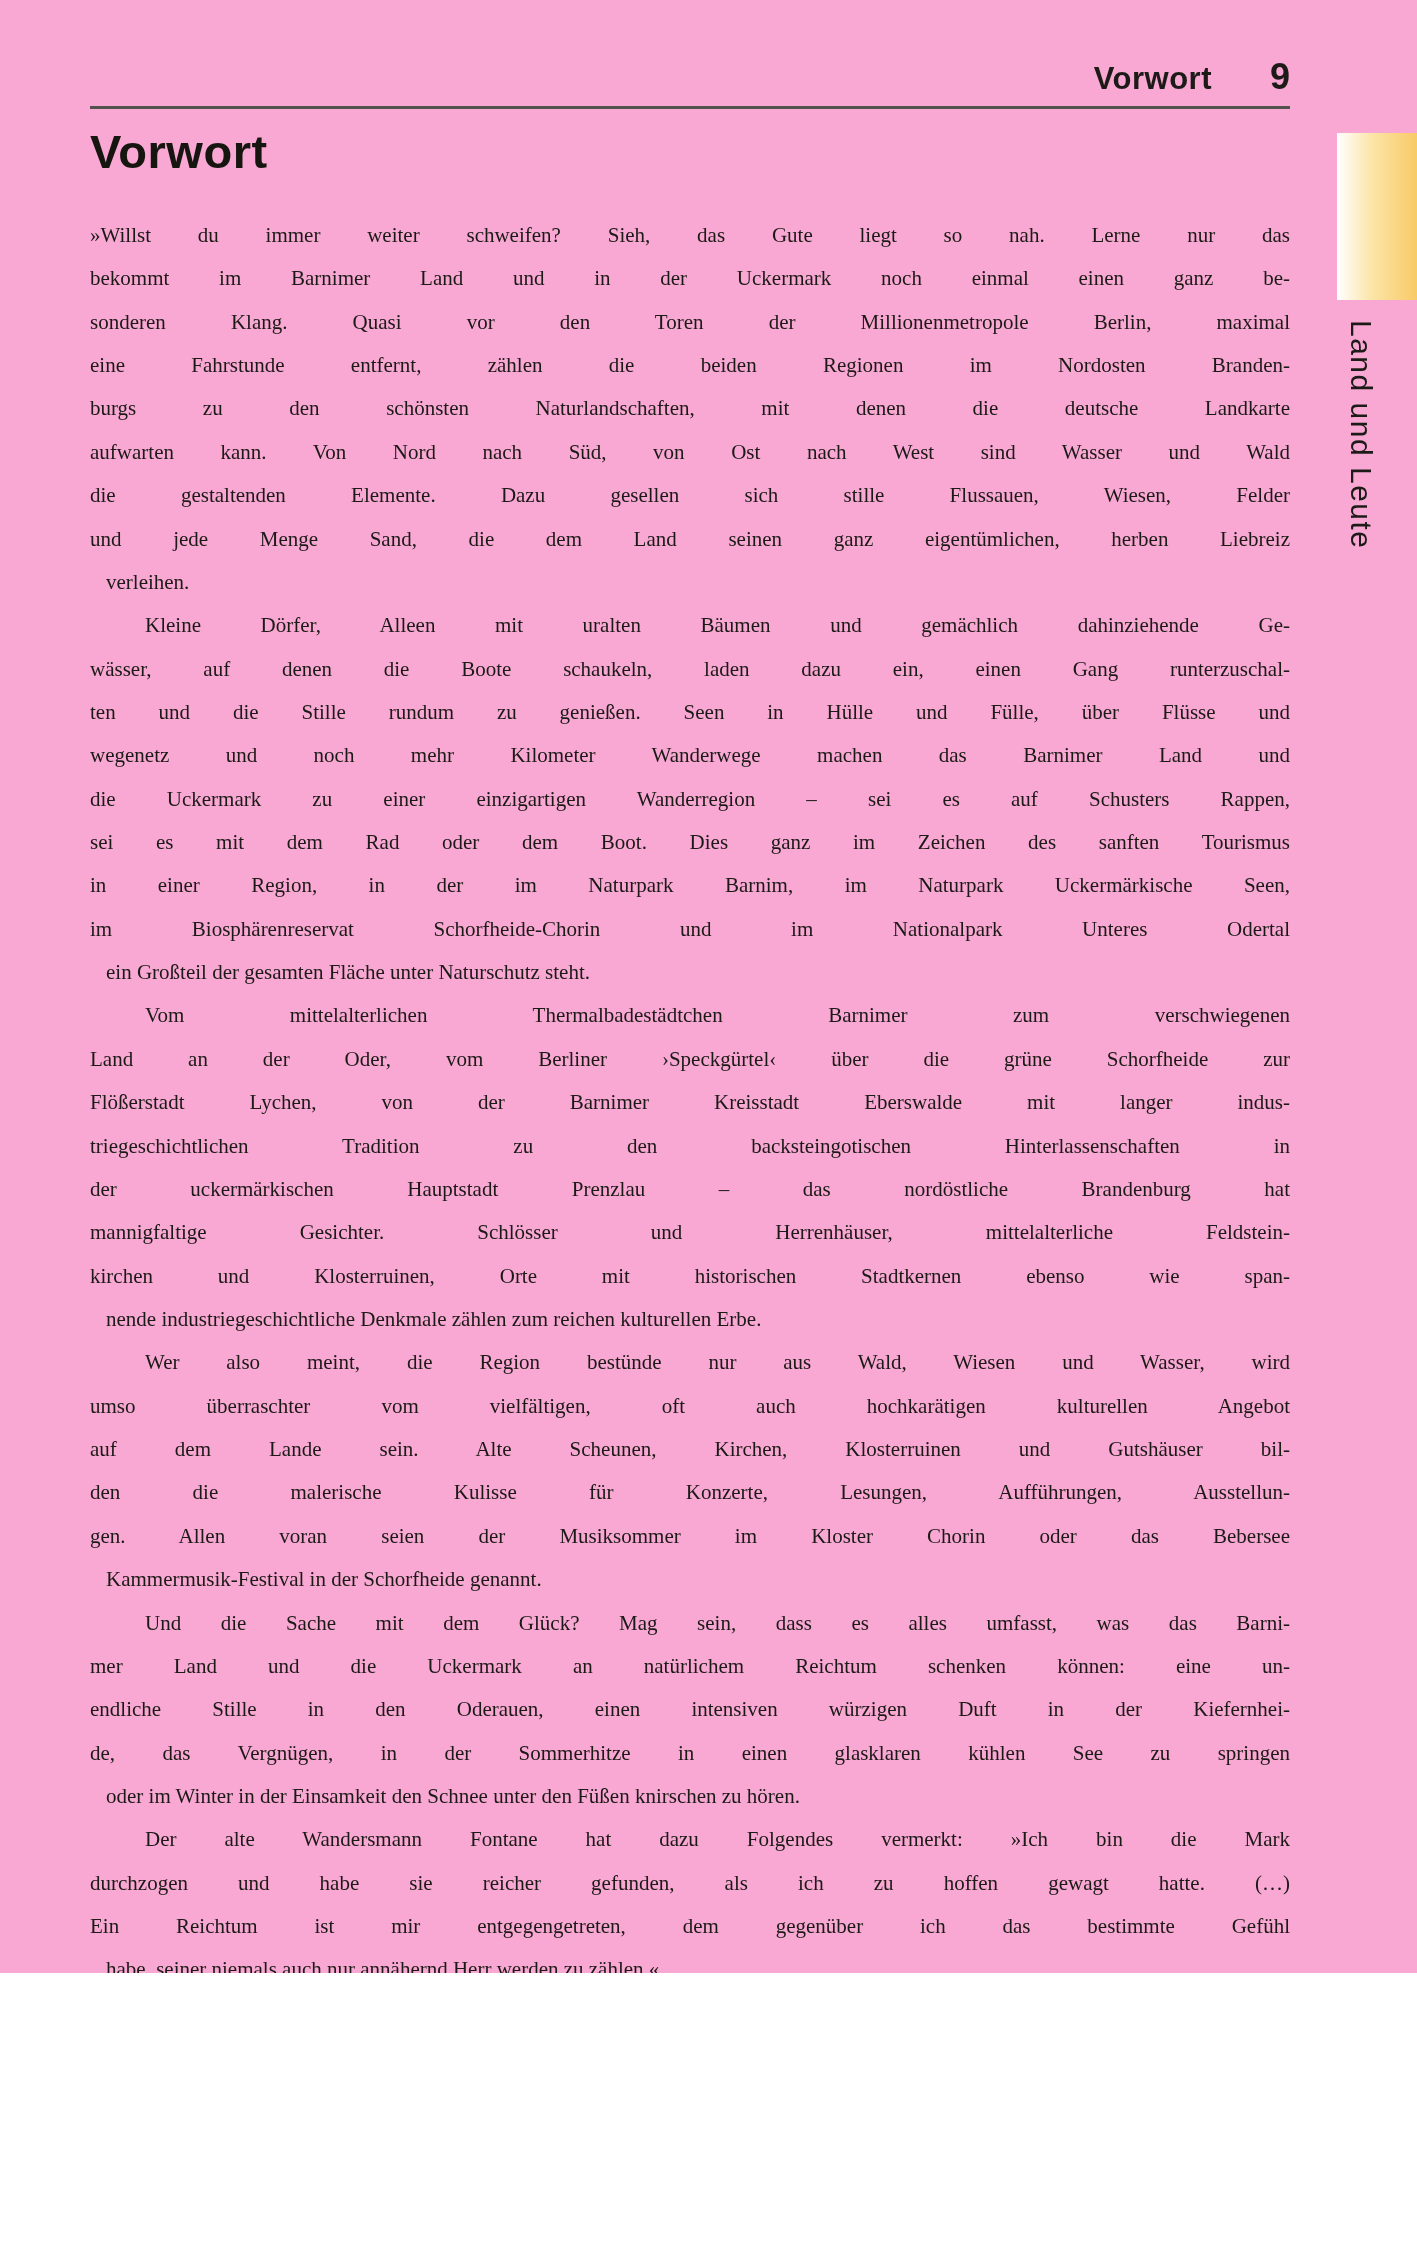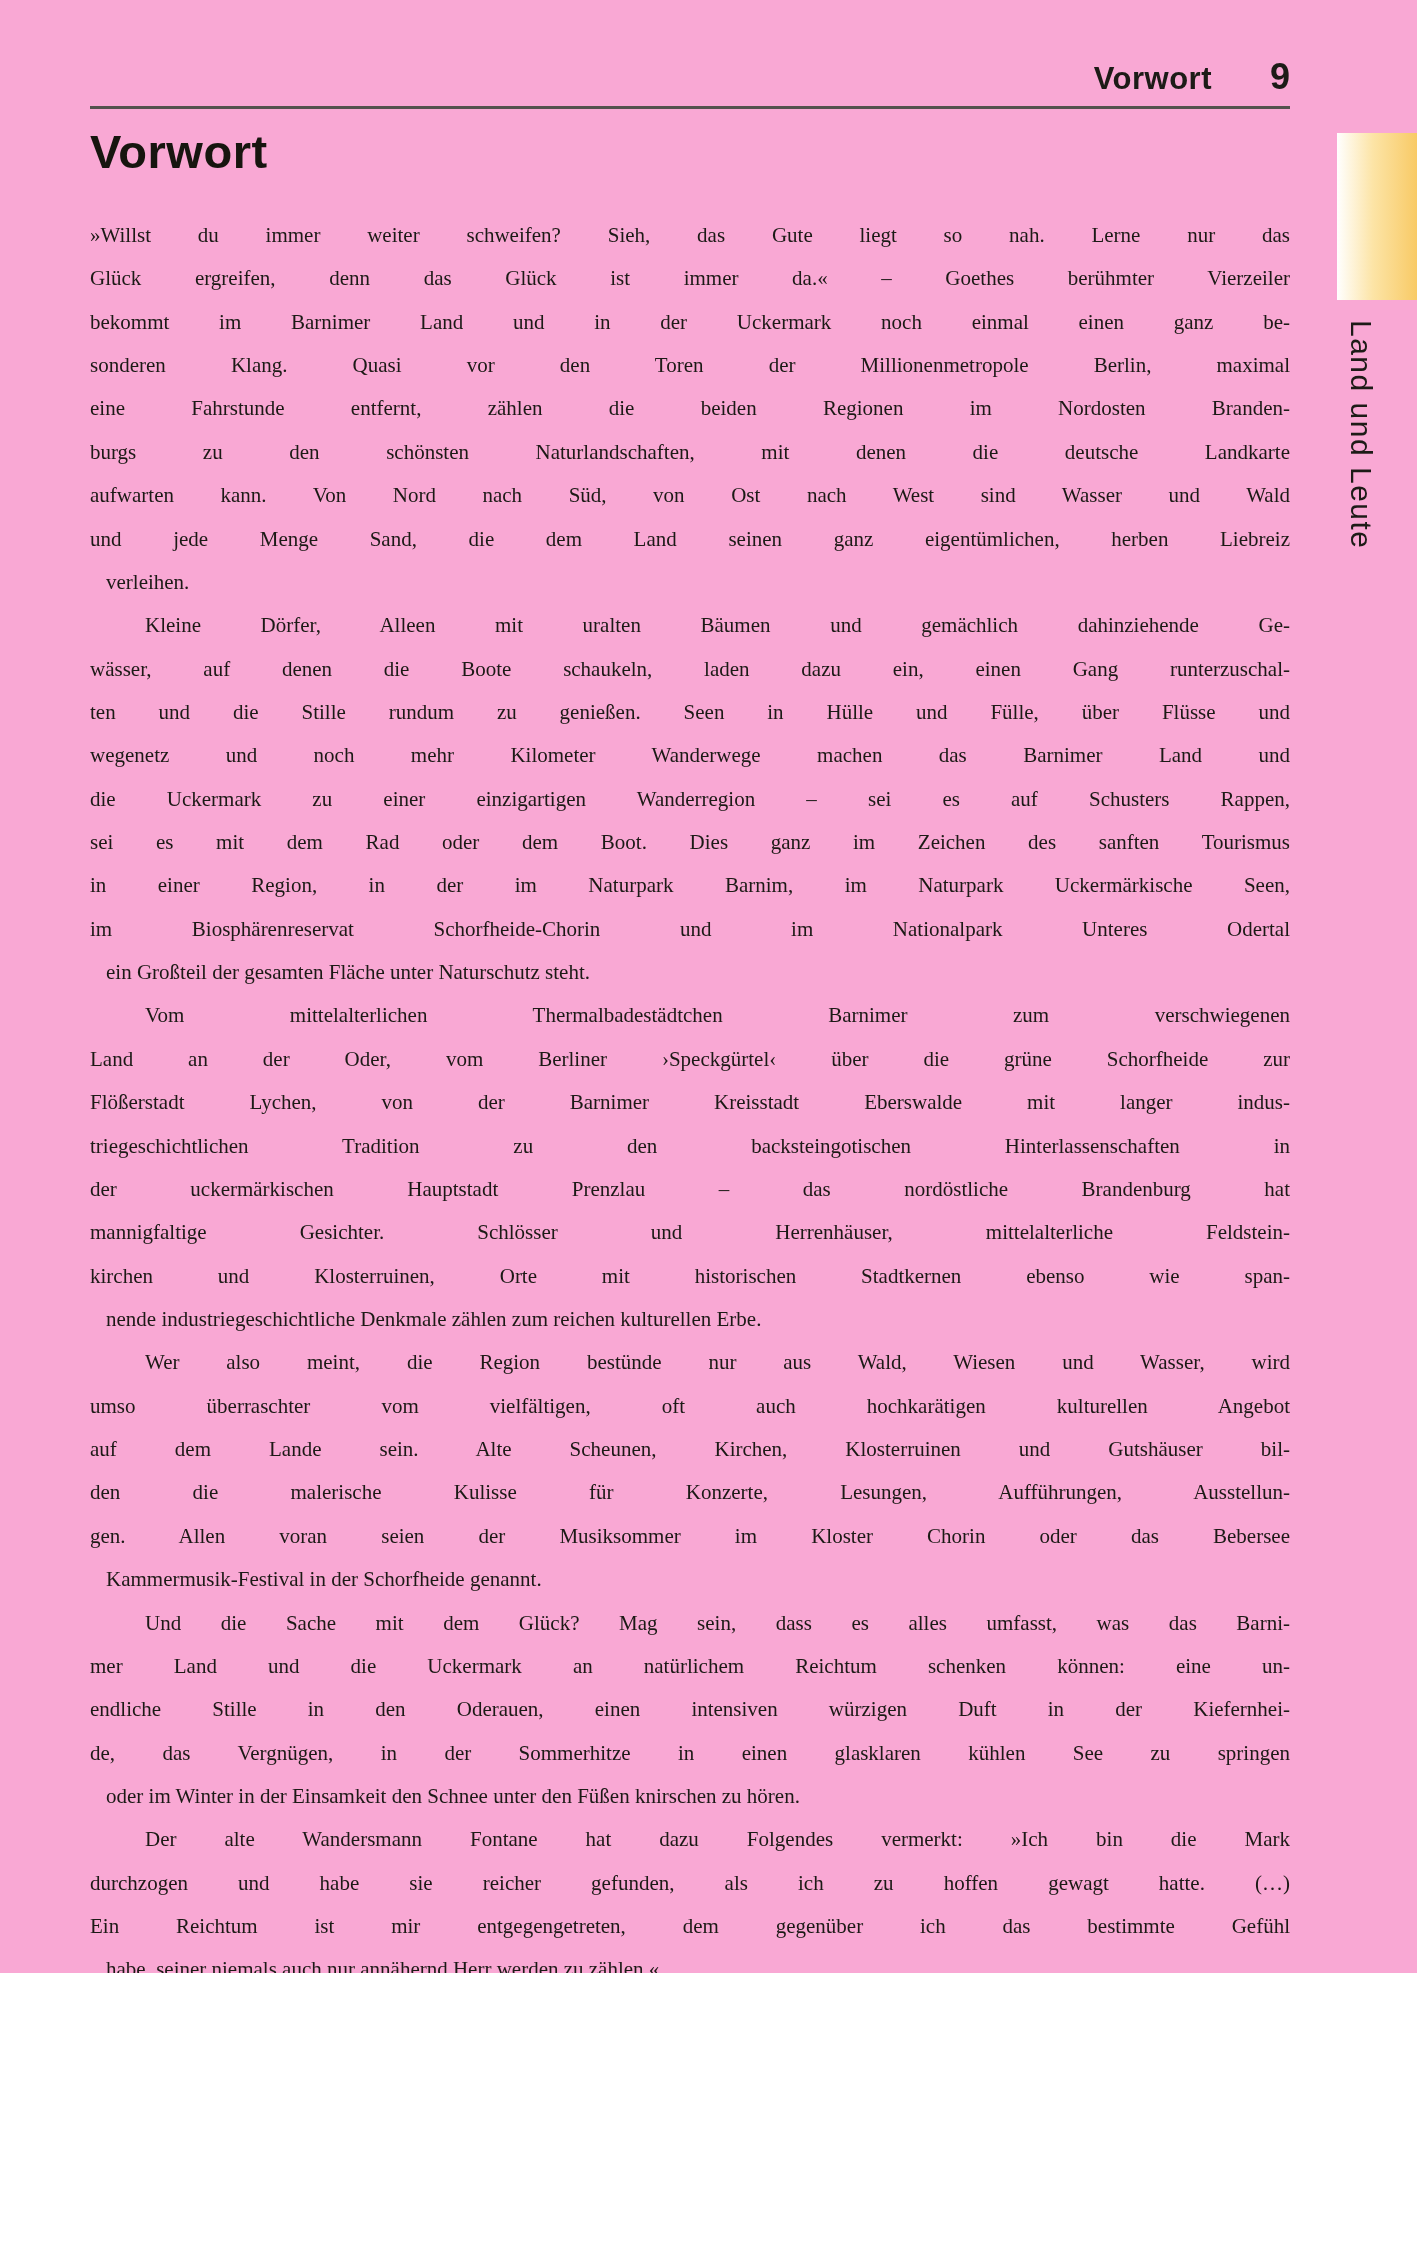--- a/index.html
+++ b/index.html
@@ -68,26 +68,26 @@
 
   <h1 class="page-title" style="margin:0;">Vorwort</h1>
 
   <div class="section-tab"></div>
 
   <div class="tab-label">Land und Leute</div>
 
   <div class="body-text">
       <div>
         <div class="line">»Willst du immer weiter schweifen? Sieh, das Gute liegt so nah. Lerne nur das</div>
-        <div class="line">Glück ergreifen, denn das Glück ist immer da.« – Goethes berühmter Vierzeiler</div>
         <div class="line">bekommt im Barnimer Land und in der Uckermark noch einmal einen ganz be-</div>
         <div class="line">sonderen Klang. Quasi vor den Toren der Millionenmetropole Berlin, maximal</div>
         <div class="line">eine Fahrstunde entfernt, zählen die beiden Regionen im Nordosten Branden-</div>
         <div class="line">burgs zu den schönsten Naturlandschaften, mit denen die deutsche Landkarte</div>
         <div class="line">aufwarten kann. Von Nord nach Süd, von Ost nach West sind Wasser und Wald</div>
+        <div class="line">die gestaltenden Elemente. Dazu gesellen sich stille Flussauen, Wiesen, Felder</div>
         <div class="line">und jede Menge Sand, die dem Land seinen ganz eigentümlichen, herben Liebreiz</div>
         <div class="line last">verleihen.</div>
       </div>
       <div>
         <div class="line indent">Kleine Dörfer, Alleen mit uralten Bäumen und gemächlich dahinziehende Ge-</div>
         <div class="line">wässer, auf denen die Boote schaukeln, laden dazu ein, einen Gang runterzuschal-</div>
         <div class="line">ten und die Stille rundum zu genießen. Seen in Hülle und Fülle, über Flüsse und</div>
         <div class="line">wegenetz und noch mehr Kilometer Wanderwege machen das Barnimer Land und</div>
         <div class="line">die Uckermark zu einer einzigartigen Wanderregion – sei es auf Schusters Rappen,</div>
         <div class="line">sei es mit dem Rad oder dem Boot. Dies ganz im Zeichen des sanften Tourismus</div>

